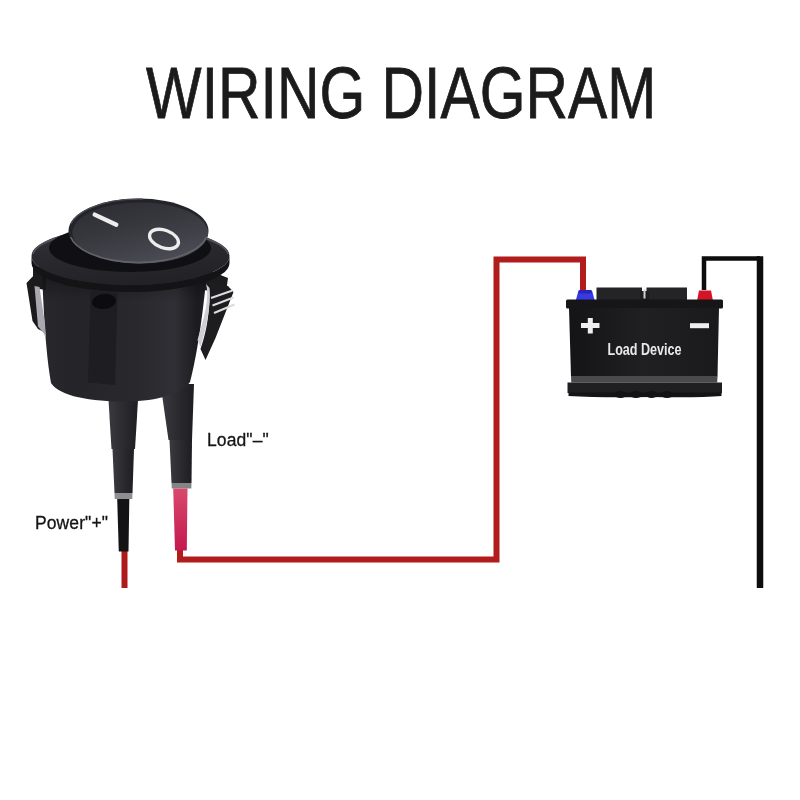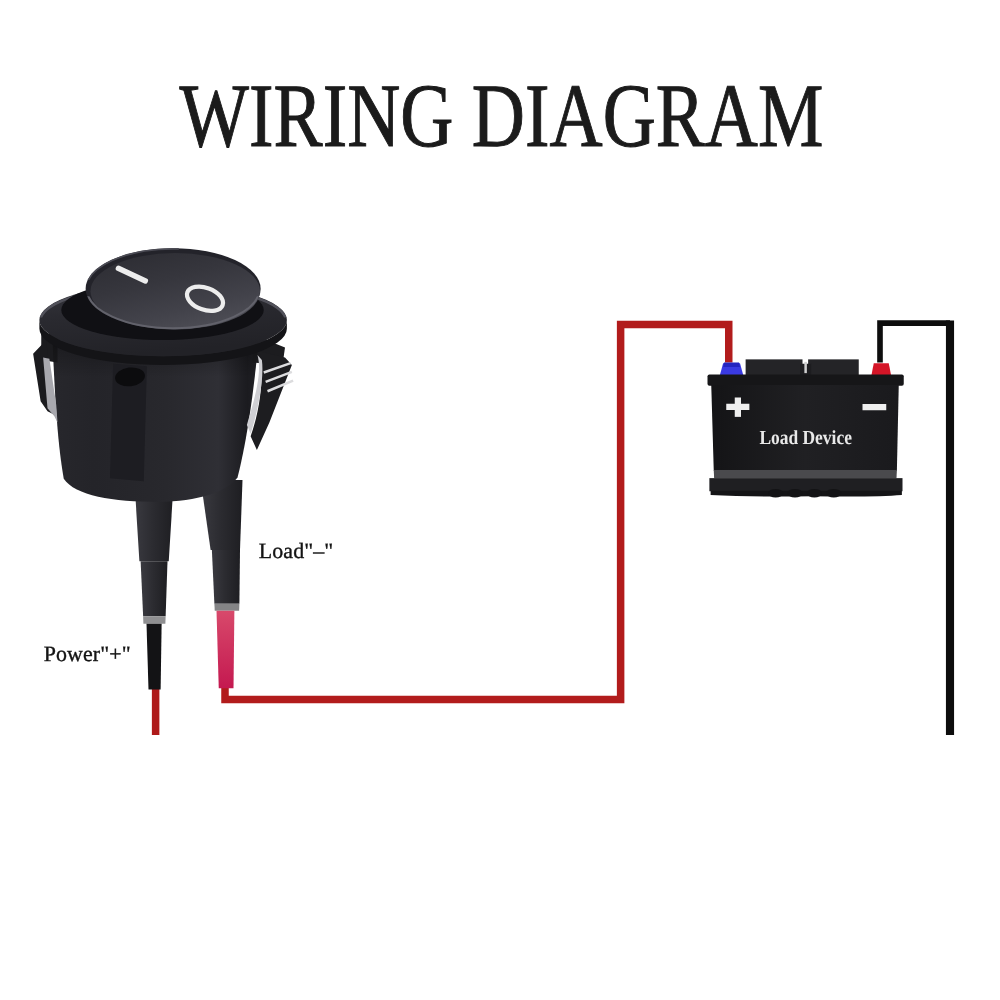--- a/index.html
+++ b/index.html
@@ -1,16 +1,16 @@
 <!DOCTYPE html>
 <html><head>
 <meta charset="utf-8">
 <style>
 html,body{margin:0;padding:0;background:#fff}
-#page{position:relative;width:800px;height:588px;overflow:hidden;font-family:Liberation Serif, serif;filter:blur(0.5px)}
+#page{position:relative;width:800px;height:588px;overflow:hidden;font-family:Liberation Sans, sans-serif;filter:blur(0.5px)}
 #title{position:absolute;left:0;top:50.5px;width:800px;text-align:center;font-size:72.5px;font-weight:400;color:#1b1b1b;-webkit-text-stroke:0.8px #1b1b1b;white-space:nowrap;transform:scaleX(0.812);transform-origin:400px 0;text-indent:3px}
 .lbl{position:absolute;font-weight:400;color:#141414;font-size:17.5px;white-space:nowrap;letter-spacing:0.1px;-webkit-text-stroke:0.3px #141414}
 </style>
 </head>
 <body>
 <div id="page">
 <div id="title">WIRING DIAGRAM</div>
 <svg width="800" height="800" viewBox="0 0 800 800" style="position:absolute;left:0;top:0">
 <defs>
 <linearGradient id="bodyg" x1="0" y1="0" x2="1" y2="0">

